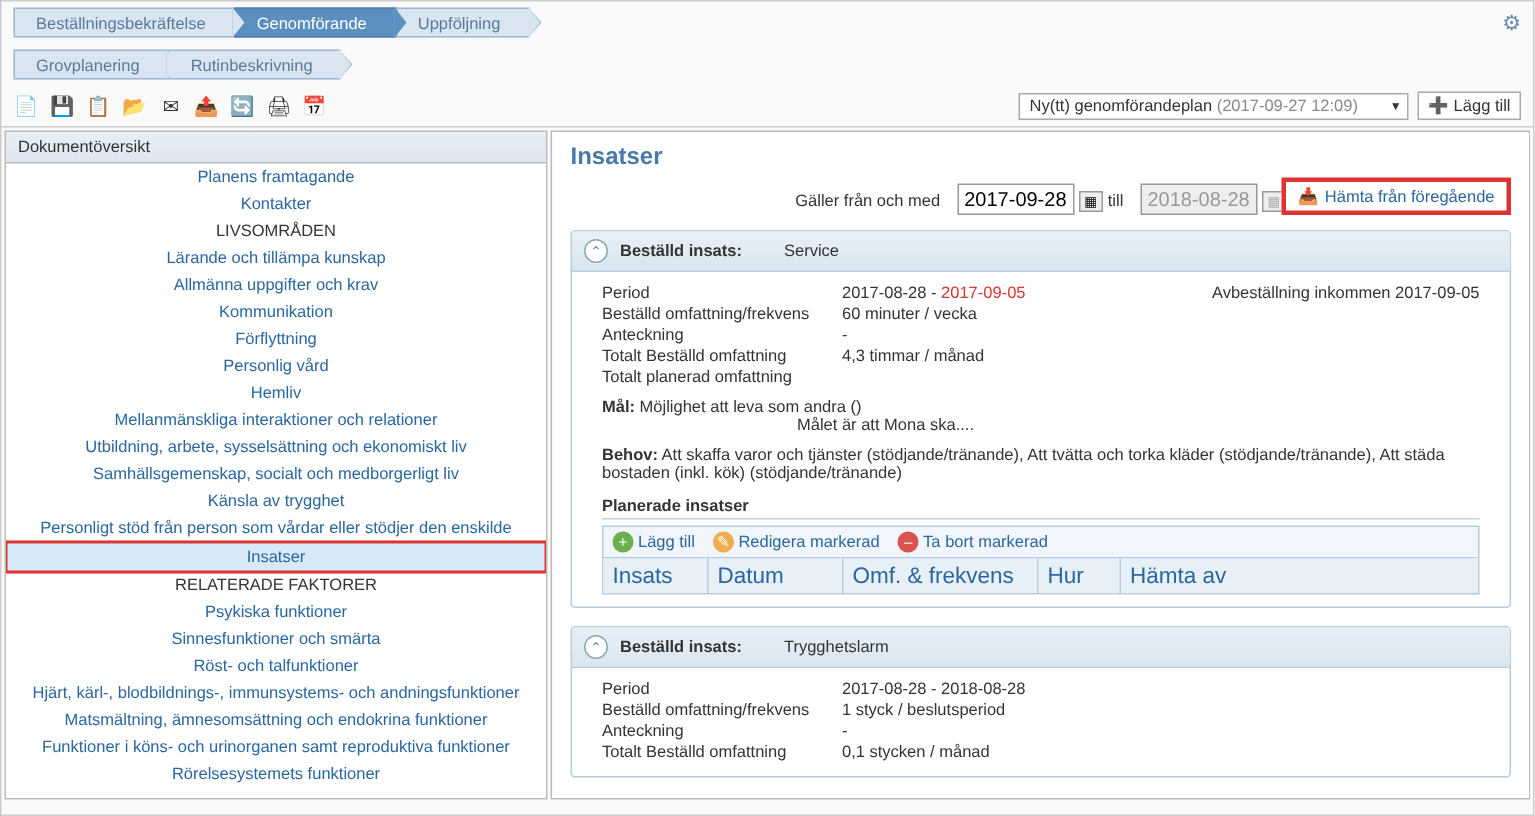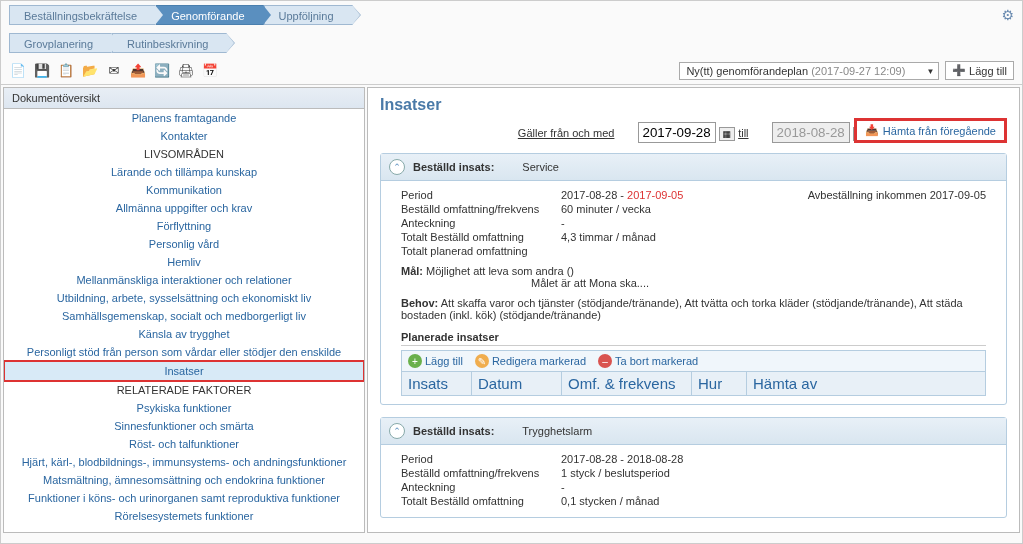--- a/index.html
+++ b/index.html
@@ -29,21 +29,21 @@
 .left-header { background: linear-gradient(#e8eef5, #dde6f0); padding: 4px 8px; border-bottom: 1px solid #bbb; font-size: 11px; }
 .left-list { flex: 1; overflow-y: auto; }
 .left-item { padding: 3px 8px; cursor: pointer; color: #2a66a0; text-align: center; }
 .left-item.section { color: #333; font-weight: normal; }
 .left-item.selected { background: #d8eaf7; border: 2px solid #d33; margin: -1px; }
 
 .right { flex: 1; border: 1px solid #bbb; margin: 2px 2px 2px 0; background: #fff; padding: 8px 12px; overflow-y: auto; position: relative; }
 .right h2 { font-size: 16px; color: #4a7aa8; margin-bottom: 8px; font-weight: bold; }
 
 .date-row { text-align: center; margin-bottom: 10px; position: relative; }
-.date-row label { margin-right: 20px; text-decoration: underline; }
+.date-row label { margin-right: 8px; }
 .date-input { border: 1px solid #999; padding: 2px 4px; width: 78px; }
 .date-input.disabled { background: #eee; color: #999; }
 .date-btn { border: 1px solid #999; padding: 1px 3px; background: #eee; cursor: pointer; font-size: 9px; }
 .hamta-btn { position: absolute; right: 0; top: -4px; border: 3px solid #d33; padding: 3px 8px; background: #fff; cursor: pointer; display: flex; align-items: center; gap: 4px; color: #2a66a0; }
 
 .panel { border: 1px solid #b5cde0; border-radius: 3px; margin-bottom: 12px; }
 .panel-header { background: linear-gradient(#e8f0f7, #d9e6f0); padding: 5px 8px; display: flex; align-items: center; gap: 8px; border-bottom: 1px solid #b5cde0; }
 .collapse-btn { width: 16px; height: 16px; border-radius: 50%; border: 1px solid #8aa; background: #fff; display: flex; align-items: center; justify-content: center; font-size: 9px; cursor: pointer; color: #5a8fbf; }
 .panel-header .title { font-weight: bold; color: #333; }
 .panel-header .value { color: #333; margin-left: 20px; }
@@ -118,22 +118,22 @@
 
   <div class="main">
 
     <div class="left">
       <div class="left-header">Dokumentöversikt</div>
       <div class="left-list">
         <div class="left-item">Planens framtagande</div>
         <div class="left-item">Kontakter</div>
         <div class="left-item section">LIVSOMRÅDEN</div>
         <div class="left-item">Lärande och tillämpa kunskap</div>
+        <div class="left-item">Allmänna uppgifter och krav</div>
         <div class="left-item">Kommunikation</div>
-        <div class="left-item">Allmänna uppgifter och krav</div>
         <div class="left-item">Förflyttning</div>
         <div class="left-item">Personlig vård</div>
         <div class="left-item">Hemliv</div>
         <div class="left-item">Mellanmänskliga interaktioner och relationer</div>
         <div class="left-item">Utbildning, arbete, sysselsättning och ekonomiskt liv</div>
         <div class="left-item">Samhällsgemenskap, socialt och medborgerligt liv</div>
         <div class="left-item">Känsla av trygghet</div>
         <div class="left-item">Personligt stöd från person som vårdar eller stödjer den enskilde</div>
         <div class="left-item selected">Insatser</div>
         <div class="left-item section">RELATERADE FAKTORER</div>

